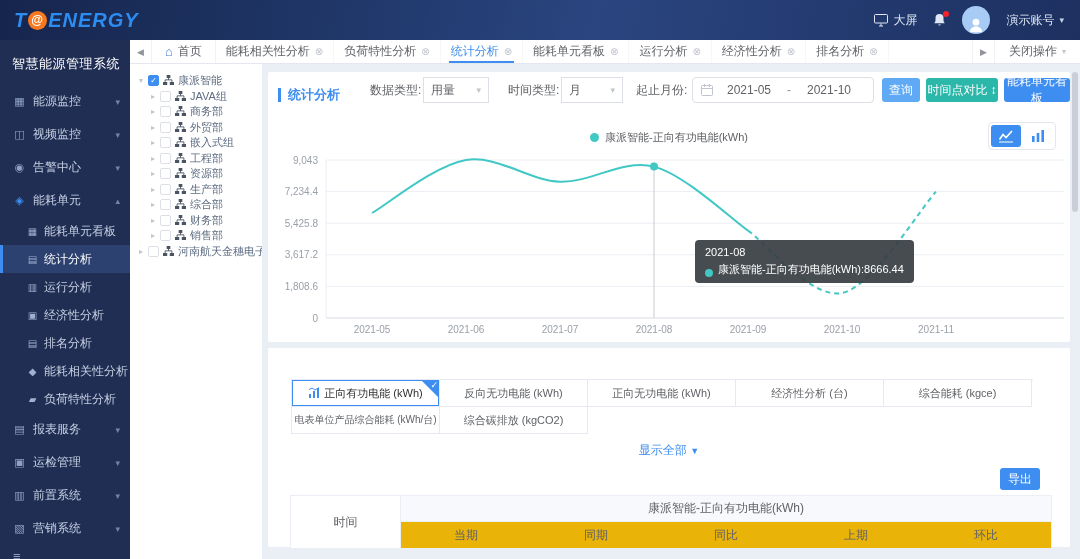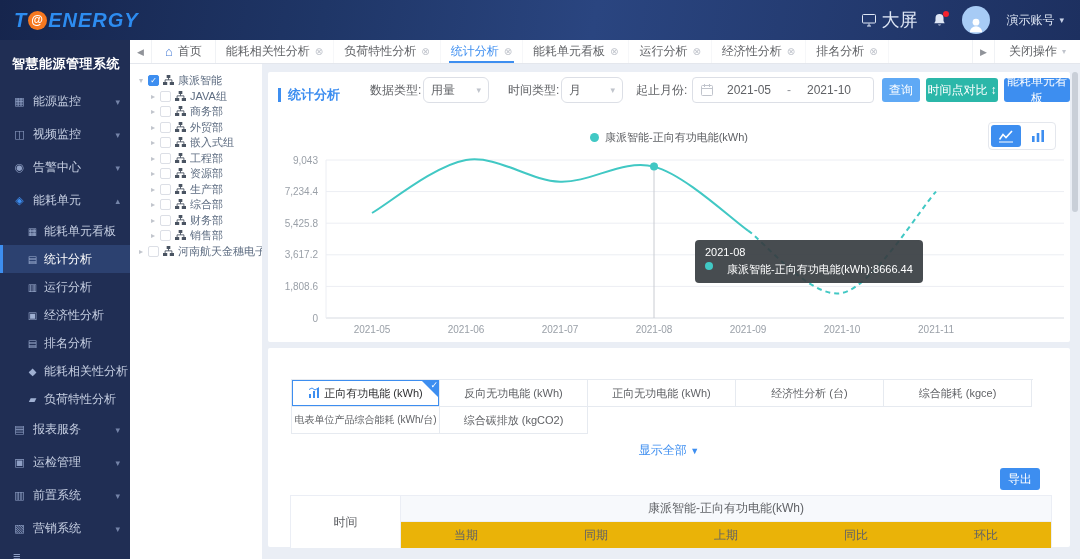--- a/index.html
+++ b/index.html
@@ -6,30 +6,30 @@
   body { font-family:"Liberation Sans","DejaVu Sans",sans-serif; background:#dfe4ea; }
   .app { position:relative; width:1080px; height:559px; background:#eaeef5; overflow:hidden; font-size:12px; color:#606266; }
 
   
   .topbar { position:absolute; left:0; top:0; width:1080px; height:40px;
     background:linear-gradient(100deg,#16254d 0%,#1f3667 30%,#2a4580 55%,#1d3060 100%);
     display:flex; align-items:center; z-index:5; }
   .logo { margin-left:14px; font-weight:bold; font-style:italic; font-size:20px; color:#2d8cf0; letter-spacing:1px; display:flex; align-items:center; }
   .logo-at { display:inline-flex; width:19px; height:19px; border-radius:50%; background:#f7781f; color:#fff; font-size:12px; font-weight:bold; align-items:center; justify-content:center; font-style:normal; margin:0 1px; }
   .topbar-right { margin-left:auto; display:flex; align-items:center; gap:16px; margin-right:16px; color:#dfe7f5; }
-  .bigscreen { display:flex; gap:5px; align-items:center; font-size:18px; cursor:pointer; }
+  .bigscreen { display:flex; gap:5px; align-items:center; font-size:12px; cursor:pointer; }
   .bell { position:relative; cursor:pointer; display:flex; }
   .bell-dot { position:absolute; top:-2px; right:-3px; width:6px; height:6px; border-radius:50%; background:#f5222d; }
   .avatar { width:28px; height:28px; border-radius:50%; background:#a7cbf5; display:flex; align-items:flex-end; justify-content:center; overflow:hidden; cursor:pointer; }
   .account { display:flex; align-items:center; gap:5px; font-size:12px; cursor:pointer; }
   .account .car { font-size:9px; color:#c8d2e8; }
 
   
   .sidebar { position:absolute; left:0; top:40px; width:130px; height:519px; background:#202e54; z-index:4; }
-  .sidebar-title { color:#fff; font-size:13px; font-weight:bold; padding:15px 0 12px 12px; letter-spacing:0.5px; white-space:nowrap; }
+  .sidebar-title { color:#fff; font-size:13px; font-weight:normal; padding:15px 0 12px 12px; letter-spacing:0.5px; white-space:nowrap; }
   .sgroup { height:33px; display:flex; align-items:center; padding-left:12px; color:#c6cfe2; font-size:12px; cursor:pointer; white-space:nowrap; }
   .sgroup .mi { width:15px; margin-right:6px; color:#8fa0c5; font-size:11px; text-align:center; flex:none; }
   .sgroup .mi.blue { color:#3d8ef0; }
   .sgroup .chev { margin-left:auto; margin-right:10px; color:#7484a8; font-size:9px; }
   .sitem { height:28px; display:flex; align-items:center; padding-left:26px; color:#c6cfe2; font-size:12px; cursor:pointer; white-space:nowrap; }
   .sitem .mi { width:13px; margin-right:5px; color:#9fb0d2; font-size:10px; text-align:center; flex:none; }
   .sitem.active { background:#2c4170; border-left:3px solid #3d8ef0; padding-left:23px; color:#fff; }
   .side-bottom { padding:4px 0 0 13px; color:#8fa0c5; font-size:13px; }
 
   
@@ -66,39 +66,39 @@
 
   .sec-head { display:flex; align-items:center; position:absolute; }
   .sec-bar { width:3px; height:14px; background:#3d8ef0; margin-right:7px; }
   #card1 .sec-head { left:10px; top:14px; }
   .sec-title-blue { color:#3d8ef0; font-weight:bold; font-size:13px; }
   #card2 .sec-head { left:10px; top:10px; }
   .sec-title-dark { color:#303133; font-weight:bold; font-size:13px; }
   .sec-hint { color:#909399; font-size:11px; margin-left:6px; }
 
   .f-label { position:absolute; top:10px; font-size:12px; color:#606266; }
-  .select { position:absolute; top:5px; height:26px; border:1px solid #dcdfe6; border-radius:6px; background:#fff; display:flex; align-items:center; padding:0 7px; color:#606266; cursor:pointer; }
+  .select { position:absolute; top:5px; height:26px; border:1px solid #dcdfe6; border-radius:0; background:#fff; display:flex; align-items:center; padding:0 7px; color:#606266; cursor:pointer; }
   .select .car { margin-left:auto; color:#c0c4cc; font-size:9px; }
   .daterange { position:absolute; top:5px; height:26px; border:1px solid #dcdfe6; border-radius:4px; background:#fff; display:flex; align-items:center; padding:0 8px; color:#606266; cursor:text; }
   .daterange .dr { flex:1; text-align:center; }
   .daterange .sep { color:#909399; padding:0 2px; }
   .btn { position:absolute; top:6px; height:24px; border-radius:3px; color:#fff; font-size:12px; display:flex; align-items:center; justify-content:center; gap:3px; cursor:pointer; border:none; }
   #btn-query { left:614px; width:38px; background:#5fa9f5; }
   #btn-compare { left:658px; width:72px; background:#2bb7a9; }
   #btn-kanban { left:736px; width:66px; background:#3d8ef0; }
 
   .legend { position:absolute; left:0; top:58px; width:100%; display:flex; justify-content:center; align-items:center; gap:6px; color:#606266; font-size:11px; }
   .legend-dot { width:9px; height:9px; border-radius:50%; background:#41c8c4; }
   .toggle { position:absolute; right:14px; top:50px; display:flex; border:1px solid #e4e7ed; border-radius:4px; padding:2px; gap:2px; background:#fff; }
   .tbtn { width:30px; height:22px; border-radius:3px; display:flex; align-items:center; justify-content:center; cursor:pointer; }
   .tbtn.active { background:#3d8ef0; }
 
   .chartbox { position:absolute; left:0; top:76px; width:802px; height:192px; }
   .tooltip { position:absolute; left:427px; top:168px; background:rgba(55,61,65,0.92); border-radius:4px; padding:6px 10px; color:#fff; font-size:11px; white-space:nowrap; z-index:3; }
-  .tooltip .tt-row { display:flex; align-items:flex-start; gap:14px; margin-top:4px; }
+  .tooltip .tt-row { display:flex; align-items:flex-end; gap:5px; margin-top:4px; }
   .tt-dot { width:8px; height:8px; border-radius:50%; background:#41c8c4; flex:none; }
 
   
   .grid { position:absolute; left:23px; top:31px; width:742px; display:grid; grid-template-columns:repeat(5,148px); border-left:1px solid #e6eaf0; border-top:1px solid #e6eaf0; }
   .gcell { height:27px; border-right:1px solid #e6eaf0; border-bottom:1px solid #e6eaf0; display:flex; align-items:center; justify-content:center; font-size:11px; color:#606266; background:#fff; position:relative; cursor:pointer; white-space:nowrap; overflow:hidden; }
   .gcell .chart-ic { display:none; color:#3d8ef0; margin-right:4px; flex:none; }
   .gcell.selected { box-shadow:inset 0 0 0 1px #3d8ef0; color:#303133; z-index:1; }
   .gcell.selected .chart-ic { display:block; }
   .gcell.selected::after { content:""; position:absolute; top:0; right:0; border-style:solid; border-width:0 18px 18px 0; border-color:transparent #3d8ef0 transparent transparent; }
   .gc-check { position:absolute; top:0; right:1px; color:#fff; font-size:9px; z-index:2; display:none; }
@@ -517,21 +517,21 @@
         <span>显示全部</span>
         <span class="car">▼</span>
       </div>
       <button class="export-btn">导出</button>
       <div class="dtable">
         <div class="th-time">时间</div>
         <div class="th-group">康派智能-正向有功电能(kWh)</div>
         <div class="th-sub" id="sub-headers">
             <span class="th-sub-cell">当期</span>
             <span class="th-sub-cell">同期</span>
+            <span class="th-sub-cell">同比</span>
             <span class="th-sub-cell">上期</span>
-            <span class="th-sub-cell">同比</span>
             <span class="th-sub-cell">环比</span>
           </div>
       </div>
     </div>
     <div class="vscroll"></div>
   </div>
 </div>
 
 </body></html>

